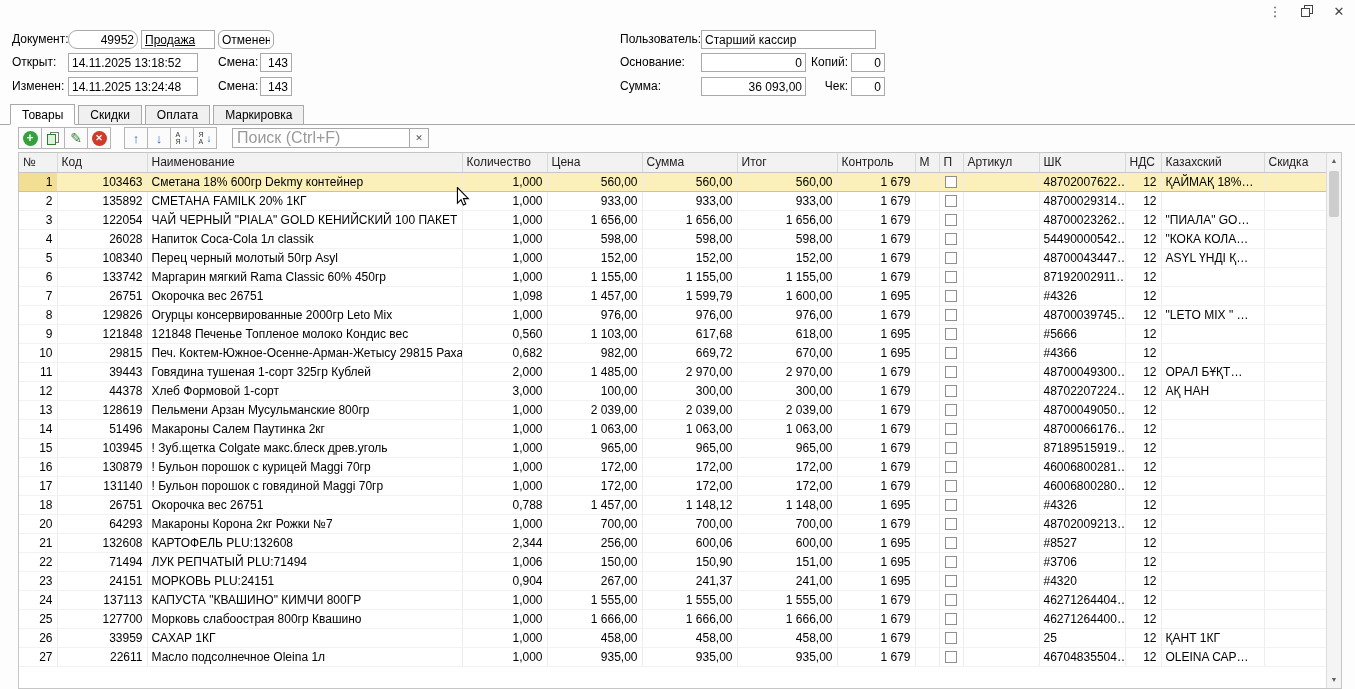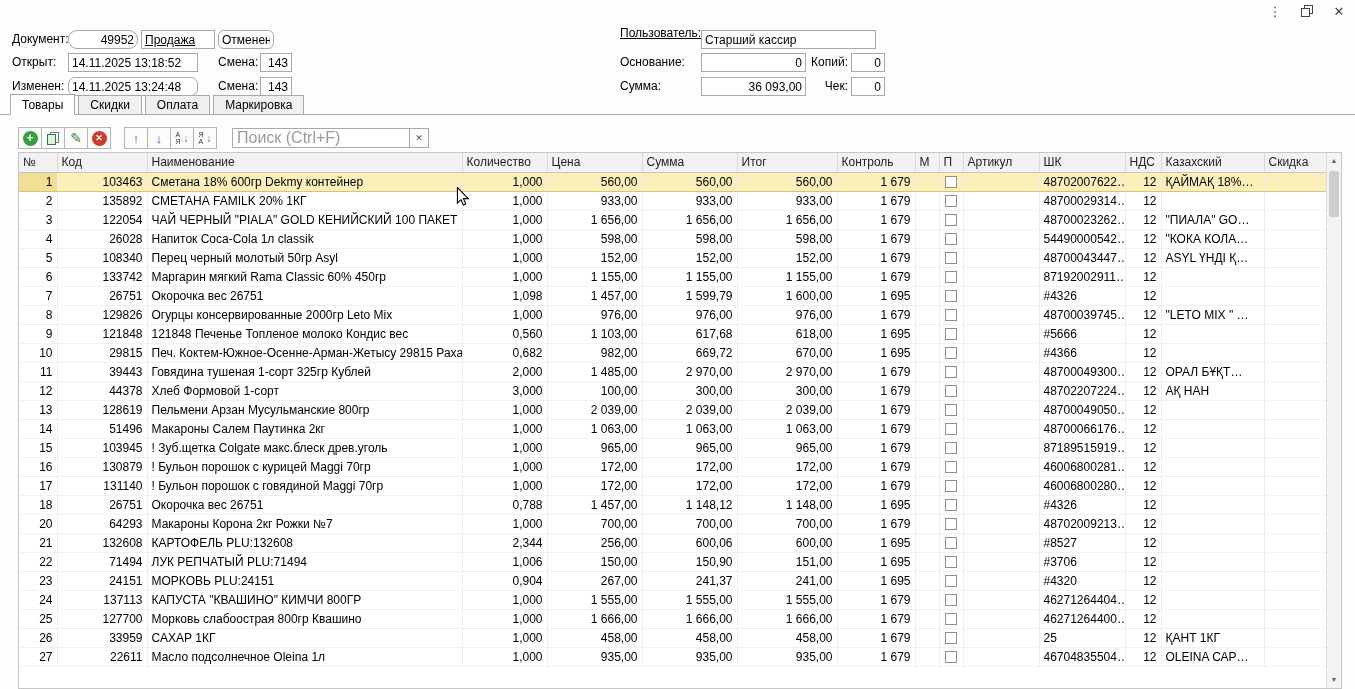--- a/index.html
+++ b/index.html
@@ -18,21 +18,21 @@
   
   .hlabel { position:absolute; height:19px; line-height:19px; white-space:nowrap; }
   .hlabel.r { text-align:right; }
   .hinput {
     position:absolute; height:19px; border:1px solid #a9a9a9; background:#fff;
     font-family:"Liberation Sans", sans-serif; font-size:12px; padding:0 3px; outline:none;
   }
   .hinput.num { text-align:right; }
 
   
-  .tabbar { position:absolute; top:94px; left:0; width:1355px; height:21px;
+  .tabbar { position:absolute; top:104px; left:0; width:1355px; height:21px;
     border-bottom:1px solid #a9a9a9; padding-left:10px; display:flex; align-items:flex-end; }
   .tab { height:19px; line-height:18px; padding:0 11px; background:#f0f0f0;
     border:1px solid #a9a9a9; border-bottom:none; margin-right:3px; white-space:nowrap; cursor:default; }
   .tab.active { background:#fff; height:21px; line-height:20px; margin-bottom:-1px;
     border-bottom:1px solid #fff; font-weight:normal; }
 
   
   .toolbar { position:absolute; top:126px; left:18px; height:24px; display:flex; align-items:center; }
   .tgroup { display:flex; margin-right:14px; }
   .tbtn { width:24px; height:22px; border:1px solid #b5b5b5; background:#fbfbfb;
@@ -98,25 +98,25 @@
   <input class="hinput num" style="left: 68px; top: 30px; width: 70px; border-radius: 9px;" value="49952">
   <input class="hinput" style="left: 141px; top: 30px; width: 74px; text-decoration: underline;" value="Продажа">
   <input class="hinput" style="left: 218px; top: 30px; width: 56px; border-radius: 6px;" value="Отменен">
 
   <div class="hlabel" style="left:12px; top:53px;">Открыт:</div>
   <input class="hinput" style="left: 68px; top: 53px; width: 130px;" value="14.11.2025 13:18:52">
   <div class="hlabel r" style="left:218px; top:53px; width:40px;">Смена:</div>
   <input class="hinput num" style="left: 260px; top: 53px; width: 32px;" value="143">
 
   <div class="hlabel" style="left:12px; top:77px;">Изменен:</div>
-  <input class="hinput" style="left: 68px; top: 77px; width: 130px; border-radius: 7px;" value="14.11.2025 13:24:48">
+  <input class="hinput" style="left: 68px; top: 77px; width: 130px;" value="14.11.2025 13:24:48">
   <div class="hlabel r" style="left:218px; top:77px; width:40px;">Смена:</div>
   <input class="hinput num" style="left: 260px; top: 77px; width: 32px;" value="143">
 
-  <div class="hlabel" style="left:620px; top:24px;text-decoration:underline;">Пользователь:</div>
+  <div class="hlabel" style="left:620px; top:30px;">Пользователь:</div>
   <input class="hinput" style="left: 701px; top: 30px; width: 175px;" value="Старший кассир">
 
   <div class="hlabel" style="left:620px; top:53px;">Основание:</div>
   <input class="hinput num" style="left: 701px; top: 53px; width: 105px;" value="0">
   <div class="hlabel r" style="left:808px; top:53px; width:40px;">Копий:</div>
   <input class="hinput num" style="left: 851px; top: 53px; width: 34px;" value="0">
 
   <div class="hlabel" style="left:620px; top:77px;">Сумма:</div>
   <input class="hinput num" style="left: 701px; top: 77px; width: 105px;" value="36 093,00">
   <div class="hlabel r" style="left:808px; top:77px; width:40px;">Чек:</div>

